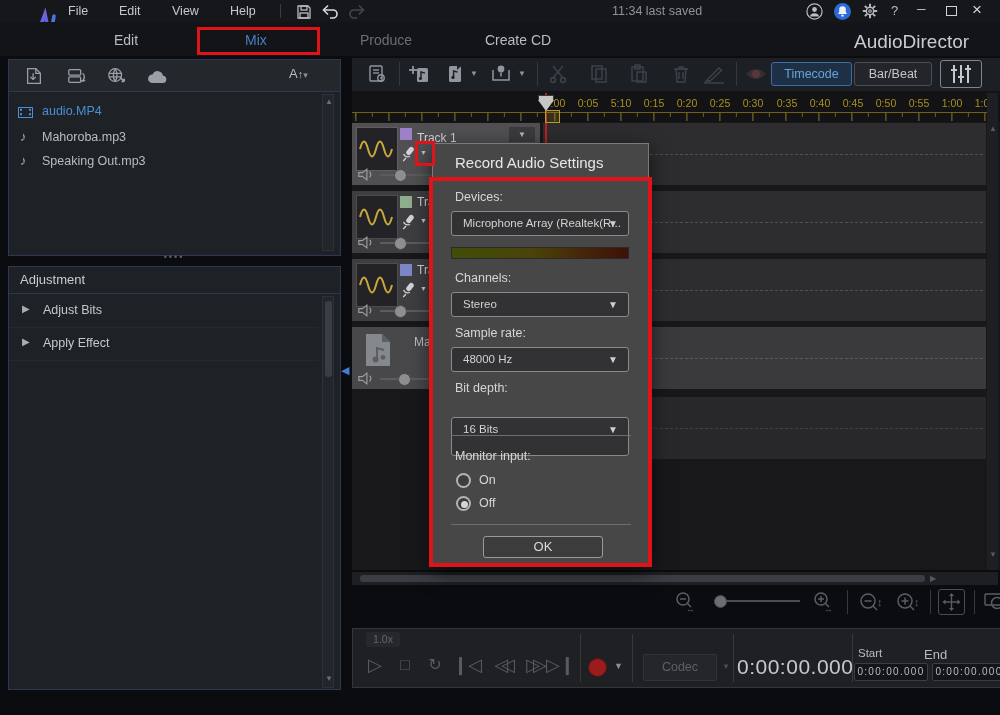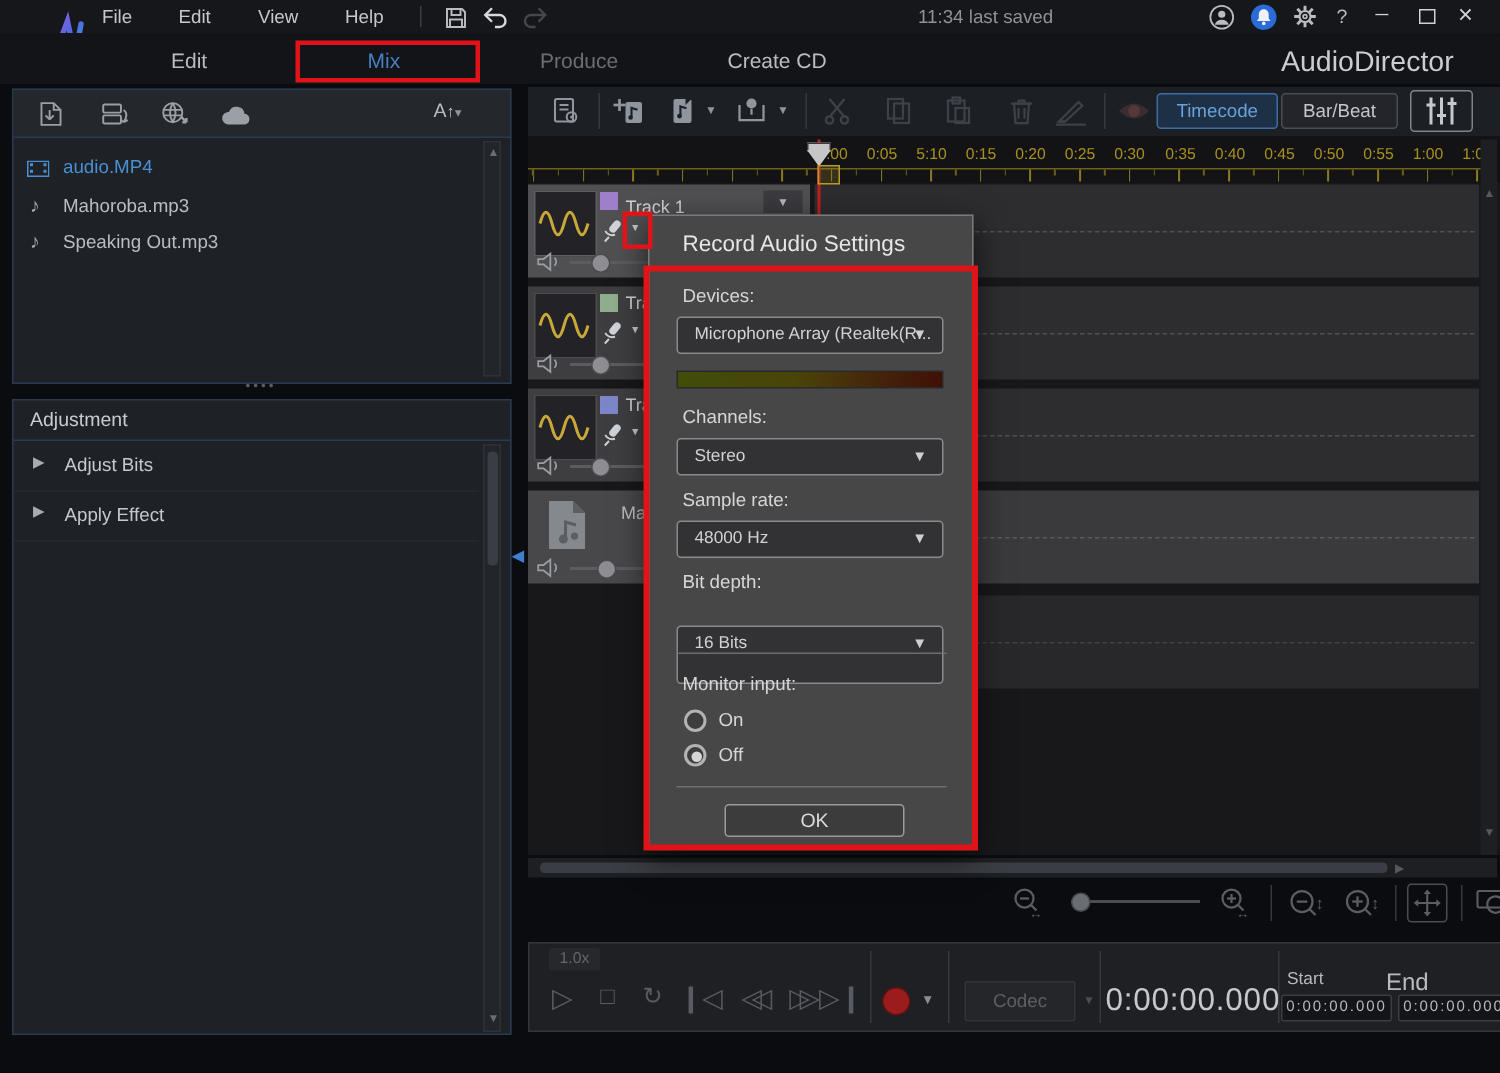--- a/index.html
+++ b/index.html
@@ -561,21 +561,21 @@
 
   <div class="abs" style="left:643px;top:654px;width:74px;height:27px;background:#24262a;border:1px solid #303338;border-radius:2px;box-sizing:border-box;color:#5c6066;font-size:12.5px;text-align:center;line-height:25px;">Codec</div>
   <span class="abs" style="left:722px;top:662px;font-size:8px;color:#4a4d52;">▼</span>
   <div class="abs tdivider" style="left:733px;top:634px;height:48px;"></div>
 
   <div class="abs" style="left:737px;top:655px;width:112px;font-size:21px;color:#c6c8cb;letter-spacing:0.5px;">0:00:00.000</div>
   <div class="abs tdivider" style="left:852px;top:634px;height:48px;"></div>
 
   <span class="abs" style="left:858px;top:647px;font-size:11.5px;color:#b8babd;">Start</span>
   <div class="abs" style="left:854px;top:663px;width:74px;height:18px;background:#141519;border:1px solid #3a3d42;border-radius:2px;box-sizing:border-box;color:#b8babd;font-size:10px;letter-spacing:1.3px;text-align:center;line-height:16px;">0:00:00.000</div>
-  <span class="abs" style="left:924px;top:647px;font-size:16px;color:#b8babd;">End</span>
+  <span class="abs" style="left:924px;top:647px;font-size:13px;color:#b8babd;">End</span>
   <div class="abs" style="left:932px;top:663px;width:74px;height:18px;background:#141519;border:1px solid #3a3d42;border-radius:2px;box-sizing:border-box;color:#b8babd;font-size:10px;letter-spacing:1.3px;text-align:center;line-height:16px;overflow:hidden;">0:00:00.000</div>
 
   <div class="abs" style="left:432px;top:143px;width:217px;height:423px;background:#474747;border:1px solid #7a7a7a;box-sizing:border-box;box-shadow:0 6px 20px rgba(0,0,0,0.65);z-index:10;">
     <span class="abs" style="left:22px;top:10px;font-size:15px;color:#e6e6e6;">Record Audio Settings</span>
 
     <span class="abs dlg-label" style="left:22px;top:46px;">Devices:</span>
     <div class="abs dd" style="left:18px;top:67px;width:178px;height:25px;">
       <span>Microphone Array (Realtek(R...</span>
       <span class="arr">▼</span>
     </div>

